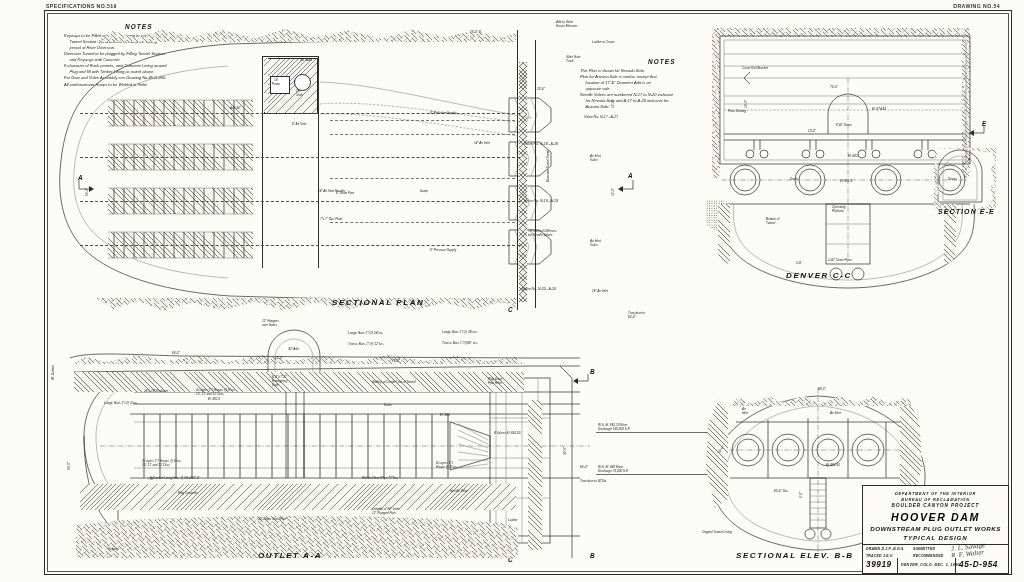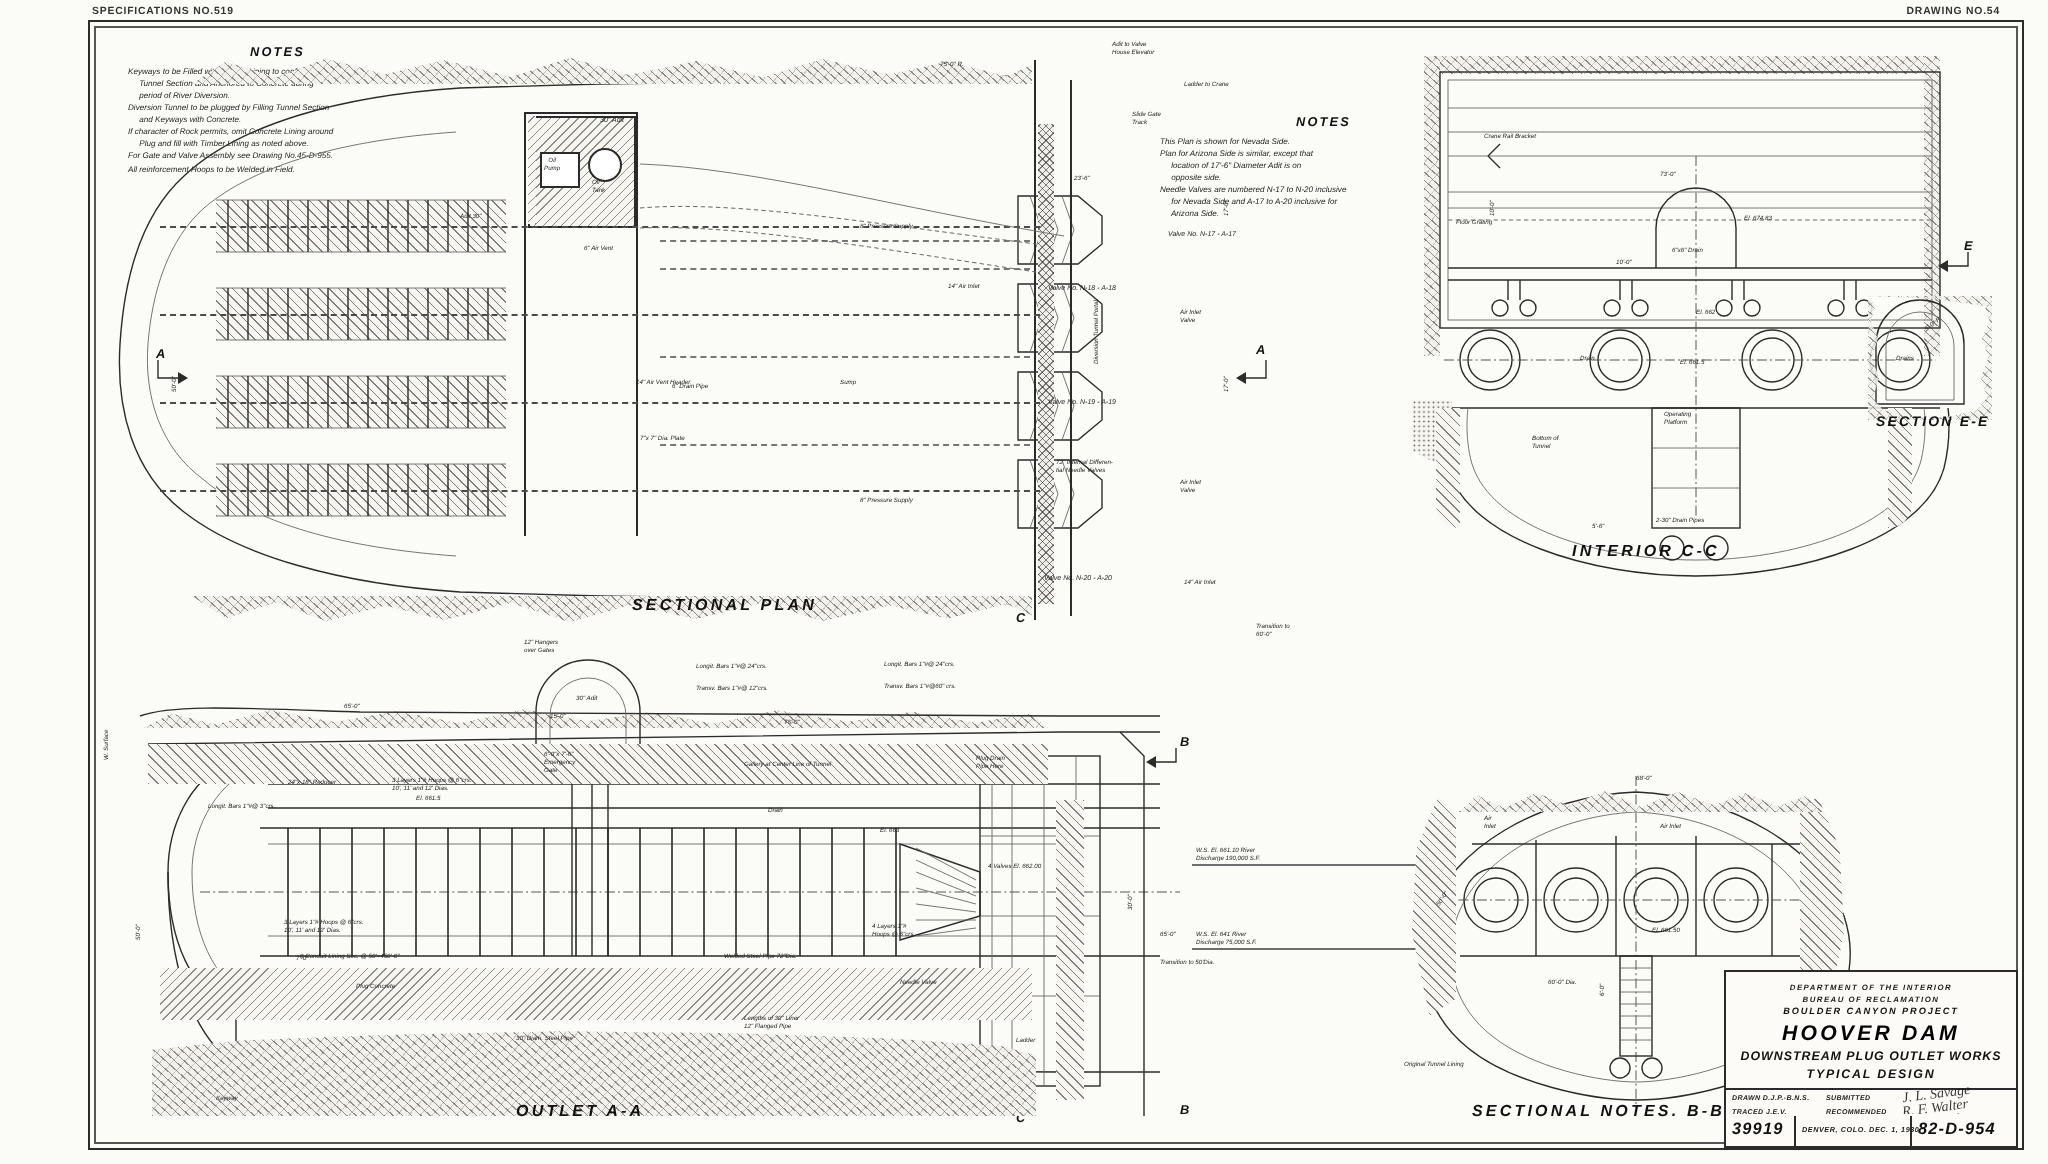--- a/index.html
+++ b/index.html
@@ -232,21 +232,21 @@
   <div class="cut" style="left:628px;top:172px;">A</div>
   <svg style="left:76px;top:178px;width:18px;height:14px;">
     <path class="st" d="M3,2 L3,11 L13,11"></path>
       <path fill="#2b2b2b" d="M13,8 L18,11 L13,14 Z"></path>
   </svg>
   <svg style="left:618px;top:178px;width:18px;height:14px;">
     <path class="st" d="M15,2 L15,11 L5,11"></path>
       <path fill="#2b2b2b" d="M5,8 L0,11 L5,14 Z"></path>
   </svg>
 
-  <div class="ttl" style="left:316px;top:298px;font-style:italic;">SECTIONAL PLAN</div>
+  <div class="ttl" style="left:332px;top:298px;font-style:italic;">SECTIONAL PLAN</div>
 
   <div class="rock" style="position:absolute;left:712px;top:28px;width:258px;height:9px;"></div>
   <div class="rock" style="position:absolute;left:712px;top:28px;width:8px;height:150px;"></div>
   <div class="rock" style="position:absolute;left:962px;top:28px;width:8px;height:150px;"></div>
 
   <svg style="left:700px;top:18px;width:300px;height:250px;">
 
     <rect class="st" x="20" y="18" width="250" height="128"></rect>
     <rect class="st-thin" x="24" y="22" width="242" height="120"></rect>
 
@@ -324,21 +324,21 @@
   <div class="txt xs" style="left:832px;top:206px;white-space:pre;">Operating
 Platform</div>
   <div class="txt xs" style="left:766px;top:218px;white-space:pre;">Bottom of
 Tunnel</div>
   <div class="txt xs" style="left:828px;top:259px;">2-30" Drain Pipes</div>
   <div class="txt xs" style="left:830px;top:86px;">73'-0"</div>
   <div class="txt xs" style="left:745px;top:108px;transform:rotate(-90deg);transform-origin:left top;">10'-0"</div>
   <div class="txt xs" style="left:808px;top:130px;">10'-0"</div>
   <div class="txt xs" style="left:796px;top:262px;">5'-6"</div>
 
-  <div class="ttl" style="left:786px;top:271px;">INTERIOR C-C</div>
+  <div class="ttl" style="left:786px;top:271px;">DENVER C-C</div>
 
   <div class="cut" style="left:508px;top:306px;">C</div>
   <div class="cut" style="left:508px;top:556px;">C</div>
 
   <svg style="left:930px;top:146px;width:70px;height:70px;">
     <path class="st" d="M8,56 L8,26 A22,22 0 0,1 52,26 L52,56 Z"></path>
     <path class="st-thin" d="M13,54 L13,27 A17,17 0 0,1 47,27 L47,54 Z"></path>
   </svg>
   <div class="rock" style="position:absolute;left:934px;top:148px;width:62px;height:62px;clip-path:polygon(0 0,100% 0,100% 100%,0 100%,0 0,6% 8%,2% 20%,8% 34%,3% 50%,9% 66%,4% 82%,12% 92%,28% 96%,50% 99%,72% 96%,88% 92%,96% 82%,91% 66%,97% 50%,92% 34%,98% 20%,94% 8%,50% 2%);opacity:.85;"></div>
   <div class="txt xs" style="left:948px;top:178px;">Drains</div>
@@ -508,21 +508,21 @@
   <div class="txt xs" style="left:742px;top:408px;white-space:pre;">Air
 Inlet</div>
   <div class="txt xs" style="left:830px;top:412px;">Air Inlet</div>
   <div class="txt xs" style="left:826px;top:464px;">El. 661.50</div>
   <div class="txt xs" style="left:774px;top:490px;">60'-0" Dia.</div>
   <div class="txt xs" style="left:818px;top:388px;">68'-0"</div>
   <div class="txt xs" style="left:718px;top:452px;transform:rotate(-56deg);transform-origin:left top;">50'-0"</div>
   <div class="txt xs" style="left:800px;top:498px;transform:rotate(-90deg);transform-origin:left top;">6'-0"</div>
   <div class="txt xs" style="left:702px;top:531px;">Original Tunnel Lining</div>
 
-  <div class="ttl" style="left:736px;top:551px;">SECTIONAL NOTES. B-B</div>
+  <div class="ttl" style="left:736px;top:551px;">SECTIONAL ELEV. B-B</div>
 
   <div id="titleblock">
     <div class="tb-dept" style="top:5px;">DEPARTMENT OF THE INTERIOR</div>
     <div class="tb-dept" style="top:11px;">BUREAU OF RECLAMATION</div>
     <div class="tb-proj" style="top:17px;">BOULDER CANYON PROJECT</div>
     <div class="tb-dam" style="top:25px;">HOOVER DAM</div>
     <div class="tb-sub" style="top:39px;">DOWNSTREAM PLUG OUTLET WORKS</div>
     <div class="tb-sub2" style="top:48px;">TYPICAL DESIGN</div>
 
     <div class="tbline" style="top:58px;"></div>
@@ -539,15 +539,15 @@
     <div class="tb-sig" style="left:88px;top:71px;font-size:7px;">E. B. Debler</div>
 
     <div class="tbline" style="top:83px;"></div>
   </div>
 
   <div style="position:absolute;left:862px;top:557px;width:145px;height:16px;border:1.2px solid #2b2b2b;border-top:none;background:#fcfbf7;"></div>
   <div class="ln vl" style="left:897px;top:558px;height:15px;width:1px;"></div>
   <div class="ln vl" style="left:955px;top:558px;height:15px;width:1px;"></div>
   <div class="tb-num" style="left:866px;top:560px;">39919</div>
   <div class="tb-date" style="left:901px;top:563px;">DENVER, COLO. DEC. 1, 1930</div>
-  <div class="tb-num" style="left:959px;top:560px;">82-D-954</div>
+  <div class="tb-num" style="left:959px;top:560px;">45-D-954</div>
 
 </div>
 
 </body></html>

